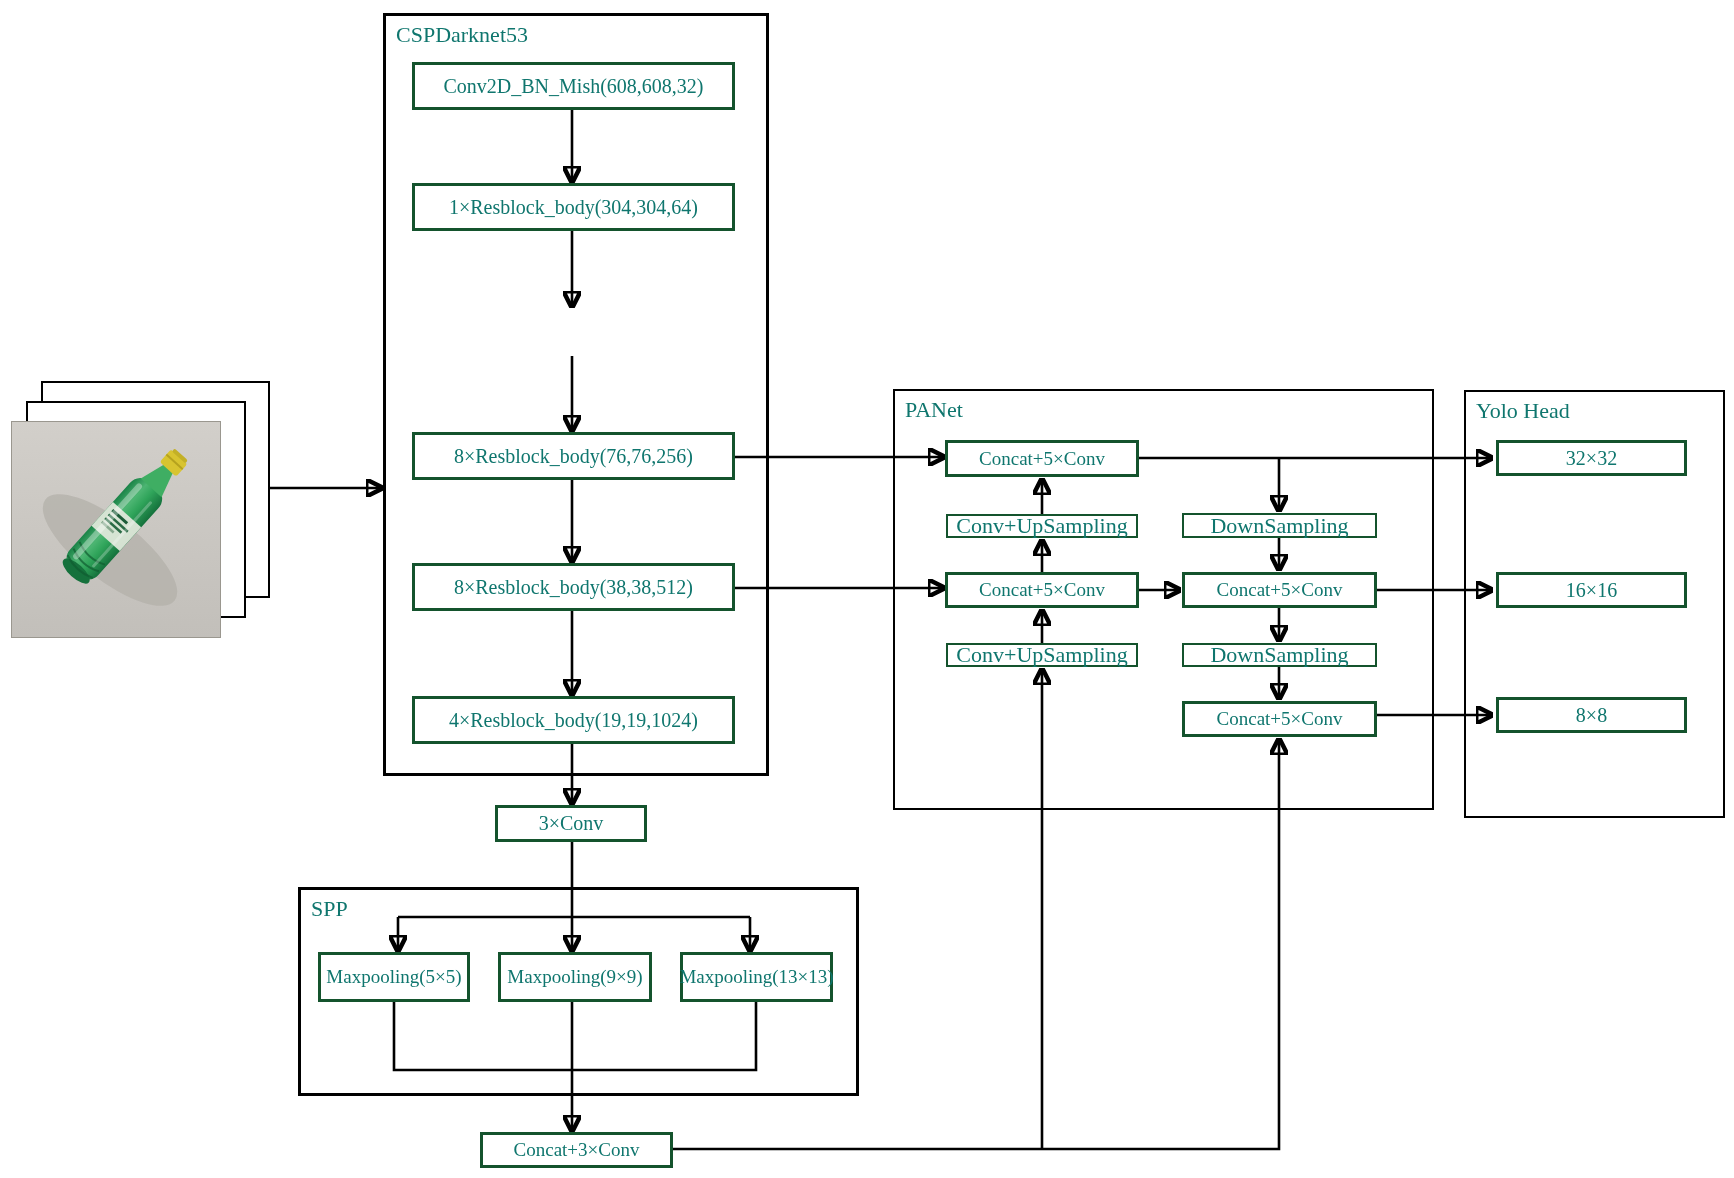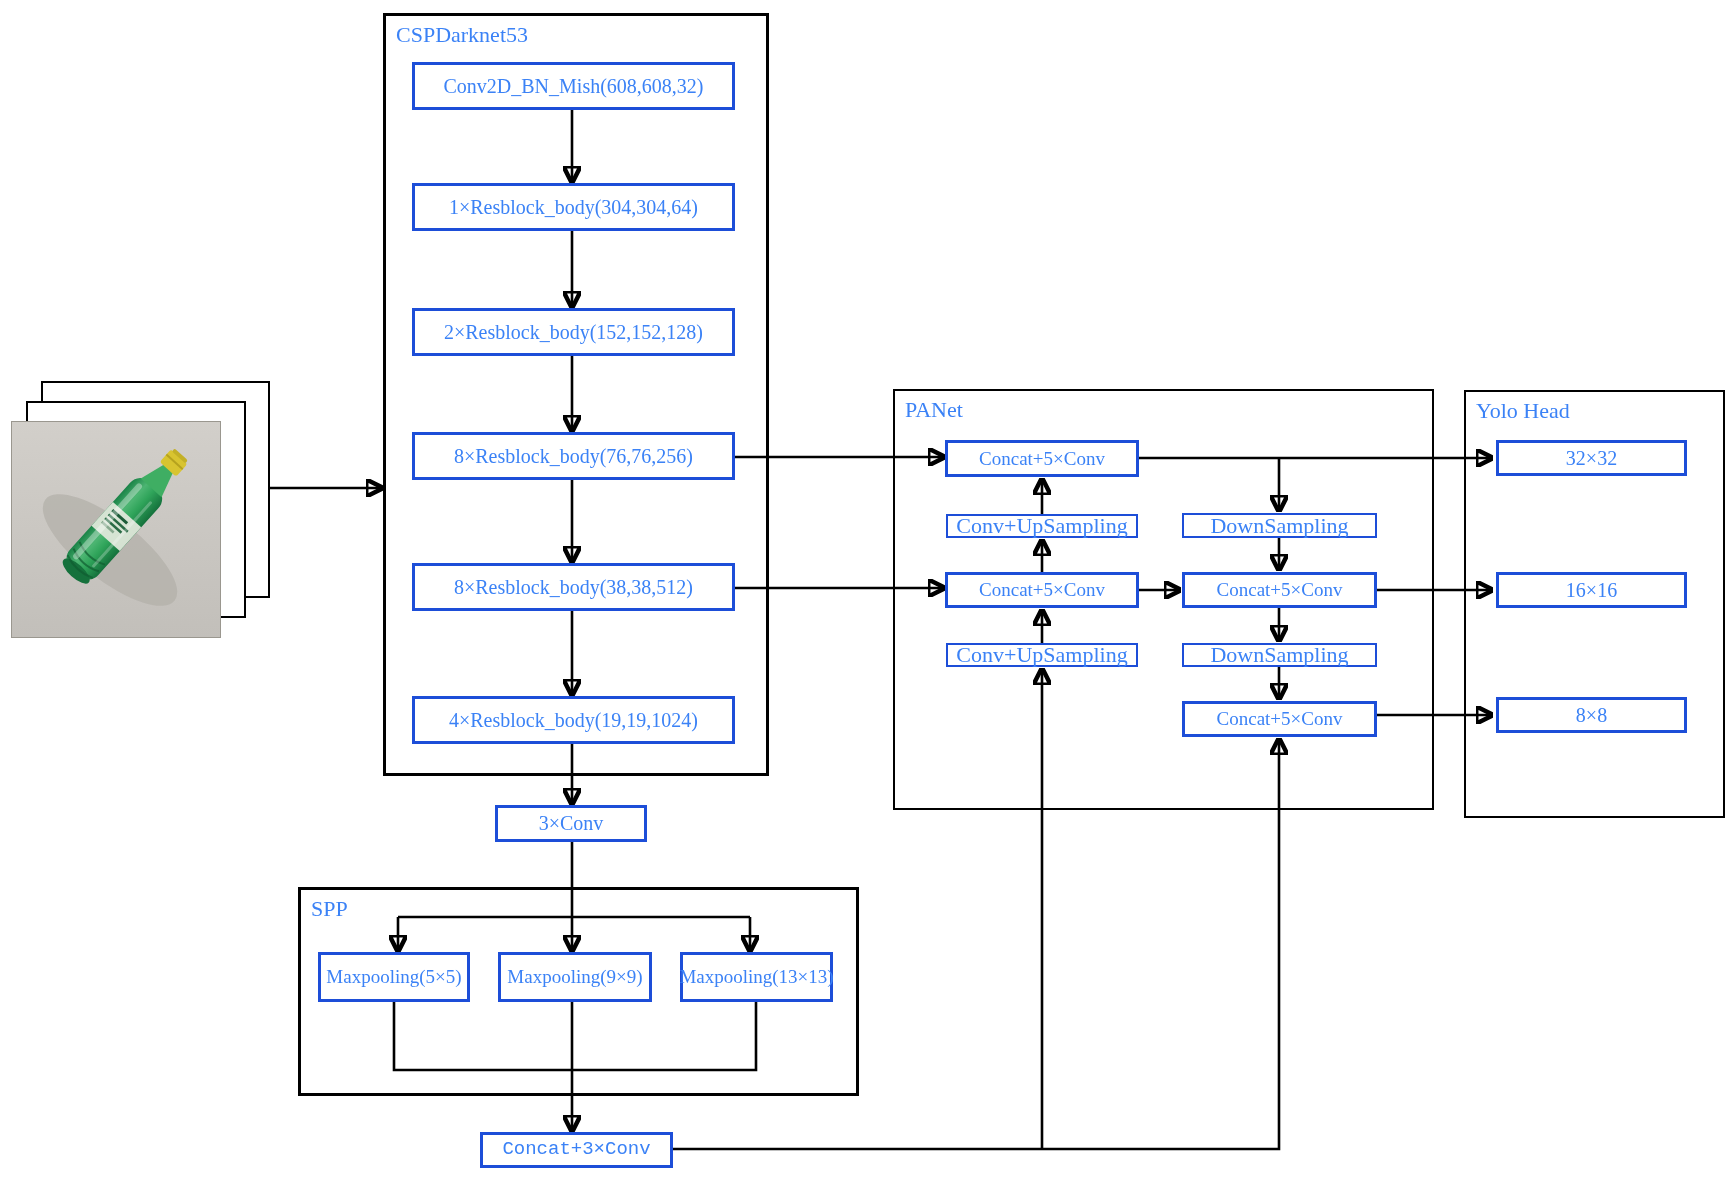--- a/index.html
+++ b/index.html
@@ -1,28 +1,28 @@
 <!DOCTYPE html>
 <html><head>
 <meta charset="utf-8">
 <style>
   html,body{margin:0;padding:0;background:#ffffff;}
   #canvas{
     position:relative;width:1734px;height:1178px;background:#ffffff;
-    font-family:"Liberation Serif","DejaVu Serif",serif;color:#3b82f6;
+    font-family:"Liberation Serif","DejaVu Serif",serif;color:#0f766e;
     overflow:hidden;
   }
   .container-box{
     position:absolute;border:2px solid #000;background:transparent;z-index:0;
   }
   .container-label{
     position:absolute;top:6px;left:10px;font-size:22px;white-space:nowrap;
   }
   .node{
-    position:absolute;border:3px solid #1d4ed8;background:#fff;z-index:2;
+    position:absolute;border:3px solid #14532d;background:#fff;z-index:2;
     display:flex;align-items:center;justify-content:center;
     text-align:center;font-size:20px;line-height:1.15;white-space:nowrap;
     box-sizing:border-box;
   }
   .node.thin{border-width:2px;font-size:22px;}
   .node.two-line{flex-direction:row;font-size:19px;}
   #wires{position:absolute;left:0;top:0;z-index:1;pointer-events:none;}
   #wires path{stroke:#000;stroke-width:2.6;fill:none;}
   .stack-rect{
     position:absolute;border:2px solid #000;background:#fff;box-sizing:border-box;
@@ -120,41 +120,40 @@
     <path d="M1279,538 V569" marker-end="url(#ah)"></path>
     <path d="M1139,590 H1179" marker-end="url(#ah)"></path>
     <path d="M1279,608 V640" marker-end="url(#ah)"></path>
     <path d="M1377,590 H1491" marker-end="url(#ah)"></path>
     <path d="M1279,667 V698" marker-end="url(#ah)"></path>
     <path d="M1377,715 H1491" marker-end="url(#ah)"></path>
   </svg>
 
   <div class="node" style="left:412px;top:62px;width:323px;height:48px;">Conv2D_BN_Mish(608,608,32)</div>
   <div class="node" style="left:412px;top:183px;width:323px;height:48px;">1×Resblock_body(304,304,64)</div>
-  <div class="node" style="left:412px;top:308px;width:323px;height:48px;">2×Resblock_body(152,152,128)</div>
   <div class="node" style="left:412px;top:432px;width:323px;height:48px;">8×Resblock_body(76,76,256)</div>
   <div class="node" style="left:412px;top:563px;width:323px;height:48px;">8×Resblock_body(38,38,512)</div>
   <div class="node" style="left:412px;top:696px;width:323px;height:48px;text-align:center;">4×Resblock_body(19,19,1024)</div>
 
   <div class="node" style="left:495px;top:805px;width:152px;height:37px;text-align:center;">3×Conv</div>
 
   <div class="node two-line" style="left:318px;top:952px;width:152px;height:50px;">
     <span>Maxpooling</span>
     <span>(5×5)</span>
   </div>
   <div class="node two-line" style="left:498px;top:952px;width:154px;height:50px;">
     <span>Maxpooling</span>
     <span>(9×9)</span>
   </div>
   <div class="node two-line" style="left:680px;top:952px;width:153px;height:50px;">
     <span>Maxpooling</span>
     <span>(13×13)</span>
   </div>
 
-  <div class="node" style="left:480px;top:1132px;width:193px;height:36px;font-size:19px;font-family:Liberation Mono, monospace;">Concat+3×Conv</div>
+  <div class="node" style="left:480px;top:1132px;width:193px;height:36px;font-size:19px;">Concat+3×Conv</div>
 
   <div class="node" style="left:945px;top:440px;width:194px;height:37px;font-size:19px;">Concat+5×Conv</div>
   <div class="node thin" style="left:946px;top:514px;width:192px;height:24px;">Conv+UpSampling</div>
   <div class="node" style="left:945px;top:572px;width:194px;height:36px;font-size:19px;">Concat+5×Conv</div>
   <div class="node thin" style="left:946px;top:643px;width:192px;height:24px;">Conv+UpSampling</div>
 
   <div class="node thin" style="left:1182px;top:513px;width:195px;height:25px;">DownSampling</div>
   <div class="node" style="left:1182px;top:572px;width:195px;height:36px;font-size:19px;">Concat+5×Conv</div>
   <div class="node thin" style="left:1182px;top:643px;width:195px;height:24px;">DownSampling</div>
   <div class="node" style="left:1182px;top:701px;width:195px;height:36px;font-size:19px;">Concat+5×Conv</div>

